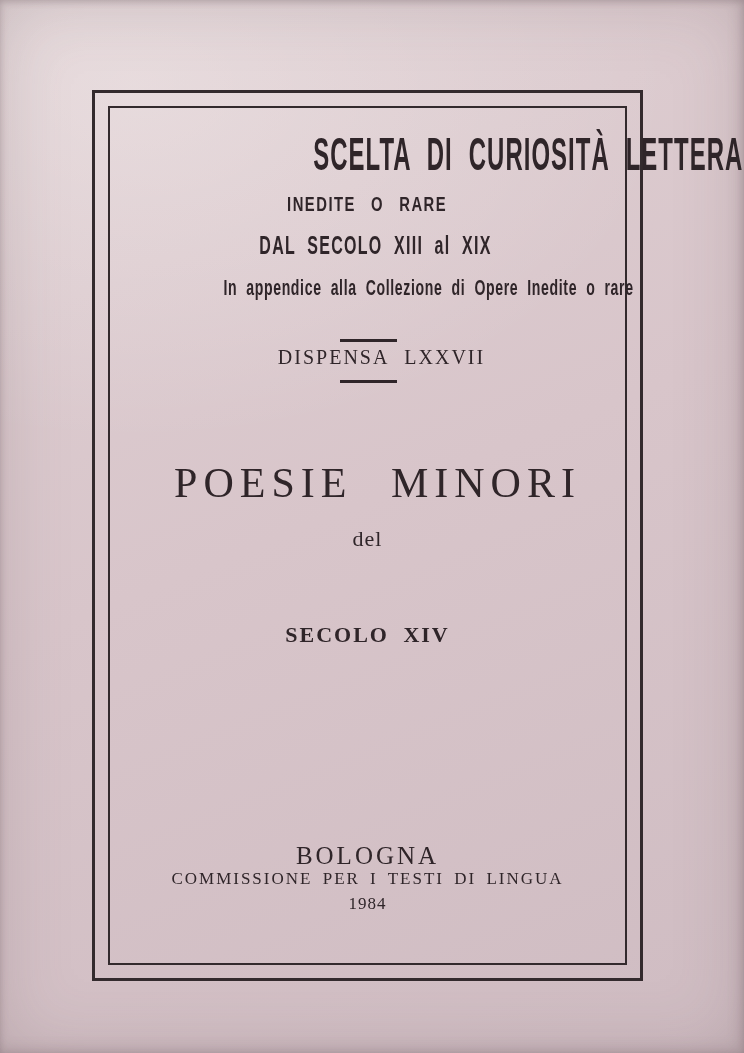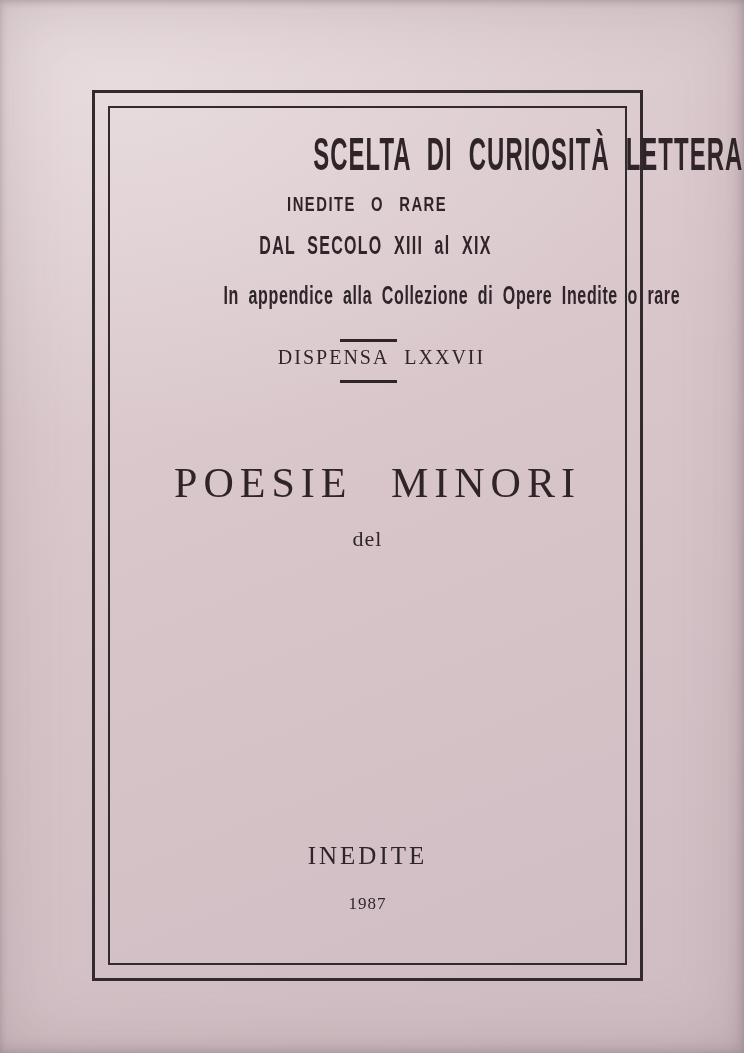--- a/index.html
+++ b/index.html
@@ -51,21 +51,21 @@
   }
   .sans { font-family: "Liberation Sans", sans-serif; font-weight: bold; }
   .serif { font-family: "Liberation Serif", serif; }
 
   .series-line1 { top: 38px; font-size: 46px; letter-spacing: 2px; word-spacing: 16px; }
   .series-line1 .cond { transform: scaleX(0.52); }
   .series-line2 { top: 101px; font-size: 20px; letter-spacing: 2px; word-spacing: 13px; }
   .series-line2 .cond { transform: scaleX(0.74); }
   .series-line3 { top: 140px; font-size: 25px; letter-spacing: 2px; word-spacing: 9px; margin-left: 15px; }
   .series-line3 .cond { transform: scaleX(0.64); }
-  .appendix { top: 190px; font-size: 25px; letter-spacing: 1px; word-spacing: 7px; }
+  .appendix { top: 184px; font-size: 22px; letter-spacing: 1px; word-spacing: 7px; margin-left: 13px; }
   .appendix .cond { transform: scaleX(0.64); }
 
   .rule {
     position: absolute;
     left: 50%;
     width: 57px; height: 3px;
     margin-left: -28px;
     background: var(--ink);
   }
   .rule-top { top: 246px; }
@@ -107,19 +107,21 @@
     <div class="rule rule-top"></div>
 
     <div class="line serif dispensa">DISPENSA LXXVII</div>
 
     <div class="rule rule-bottom"></div>
 
     <div class="line serif main-title">POESIE MINORI</div>
 
     <div class="line serif connector">del</div>
 
+    <div class="line serif subtitle">SECOLO XIV</div>
 
-    <div class="line serif imprint-city">INEDITE</div>
+    <div class="line serif imprint-city">BOLOGNA</div>
 
+    <div class="line serif imprint-publisher">COMMISSIONE PER I TESTI DI LINGUA</div>
 
-    <div class="line serif imprint-year">1987</div>
+    <div class="line serif imprint-year">1984</div>
   </div>
 </div>
 
 </body></html>

